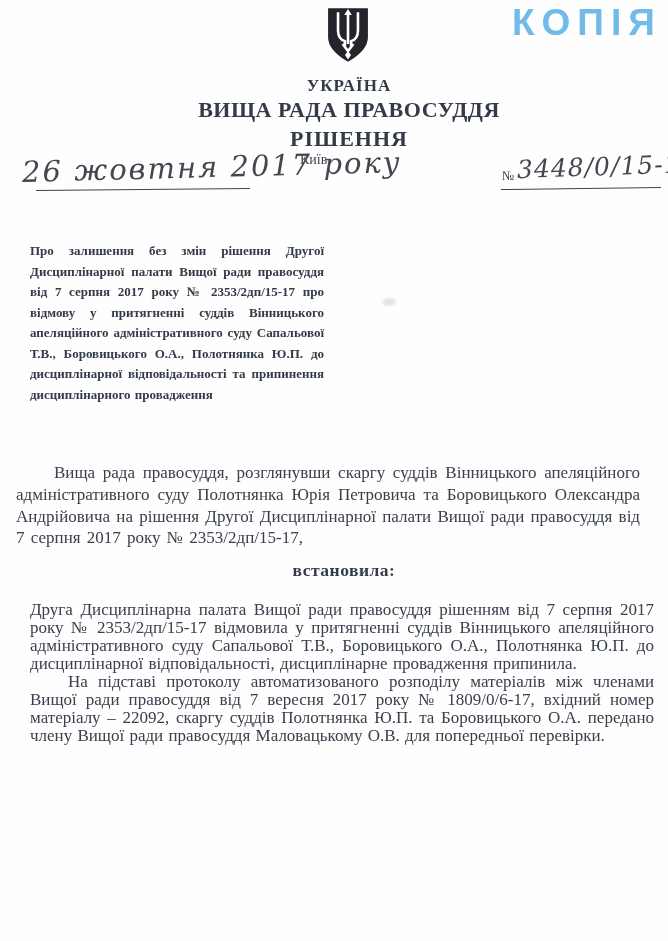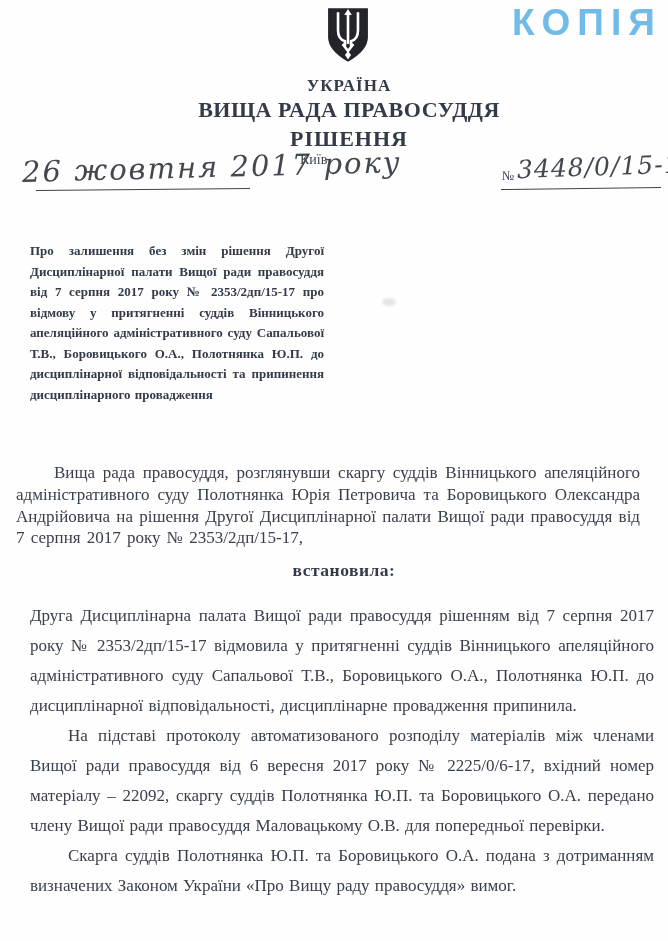--- a/index.html
+++ b/index.html
@@ -62,21 +62,21 @@
     font-size:17px;line-height:21.8px;text-align:justify;
     text-indent:38px;word-spacing:2px;
   }
   .resolution{
     position:absolute;left:0;top:560px;width:668px;text-align:center;
     transform:translateX(10px);
     font-weight:700;font-size:17.5px;color:#333b49;letter-spacing:.5px;
   }
   .paras{
     position:absolute;left:30px;top:601px;width:624px;
-    font-size:17px;line-height:30px;text-align:justify;
+    font-size:17px;line-height:18px;text-align:justify;
     word-spacing:1px;
   }
   .paras p{margin:0;padding:0;}
   .paras p.indent{text-indent:38px;}
 
   
   .smudge{position:absolute;left:382px;top:298px;width:14px;height:8px;
           background:#c9c9c9;opacity:.45;border-radius:50%;filter:blur(1px);}
 </style>
 </head>
@@ -114,17 +114,16 @@
   <div class="subject">Про залишення без змін рішення Другої Дисциплінарної палати Вищої ради правосуддя від 7 серпня 2017 року № 2353/2дп/15-17 про відмову у притягненні суддів Вінницького апеляційного адміністративного суду Сапальової Т.В., Боровицького О.А., Полотнянка Ю.П. до дисциплінарної відповідальності та припинення дисциплінарного провадження</div>
 
   <div class="smudge"></div>
 
   <div class="intro">Вища рада правосуддя, розглянувши скаргу суддів Вінницького апеляційного адміністративного суду Полотнянка Юрія Петровича та Боровицького Олександра Андрійовича на рішення Другої Дисциплінарної палати Вищої ради правосуддя від 7 серпня 2017 року № 2353/2дп/15-17,</div>
 
   <div class="resolution">встановила:</div>
 
   <div class="paras">
     <p>Друга Дисциплінарна палата Вищої ради правосуддя рішенням від 7 серпня 2017 року № 2353/2дп/15-17 відмовила у притягненні суддів Вінницького апеляційного адміністративного суду Сапальової Т.В., Боровицького О.А., Полотнянка Ю.П. до дисциплінарної відповідальності, дисциплінарне провадження припинила.</p>
-    <p class="indent">На підставі протоколу автоматизованого розподілу матеріалів між членами Вищої ради правосуддя від 6 вересня 2017 року № 2225/0/6-17, вхідний номер матеріалу – 22092, скаргу суддів Полотнянка Ю.П. та Боровицького О.А. передано члену Вищої ради правосуддя Маловацькому О.В. для попередньої перевірки.</p>
-    <p class="indent">Скарга суддів Полотнянка Ю.П. та Боровицького О.А. подана з дотриманням визначених Законом України «Про Вищу раду правосуддя» вимог.</p>
+    <p class="indent">На підставі протоколу автоматизованого розподілу матеріалів між членами Вищої ради правосуддя від 7 вересня 2017 року № 1809/0/6-17, вхідний номер матеріалу – 22092, скаргу суддів Полотнянка Ю.П. та Боровицького О.А. передано члену Вищої ради правосуддя Маловацькому О.В. для попередньої перевірки.</p>
   </div>
 
 </div>
 
 </body></html>

